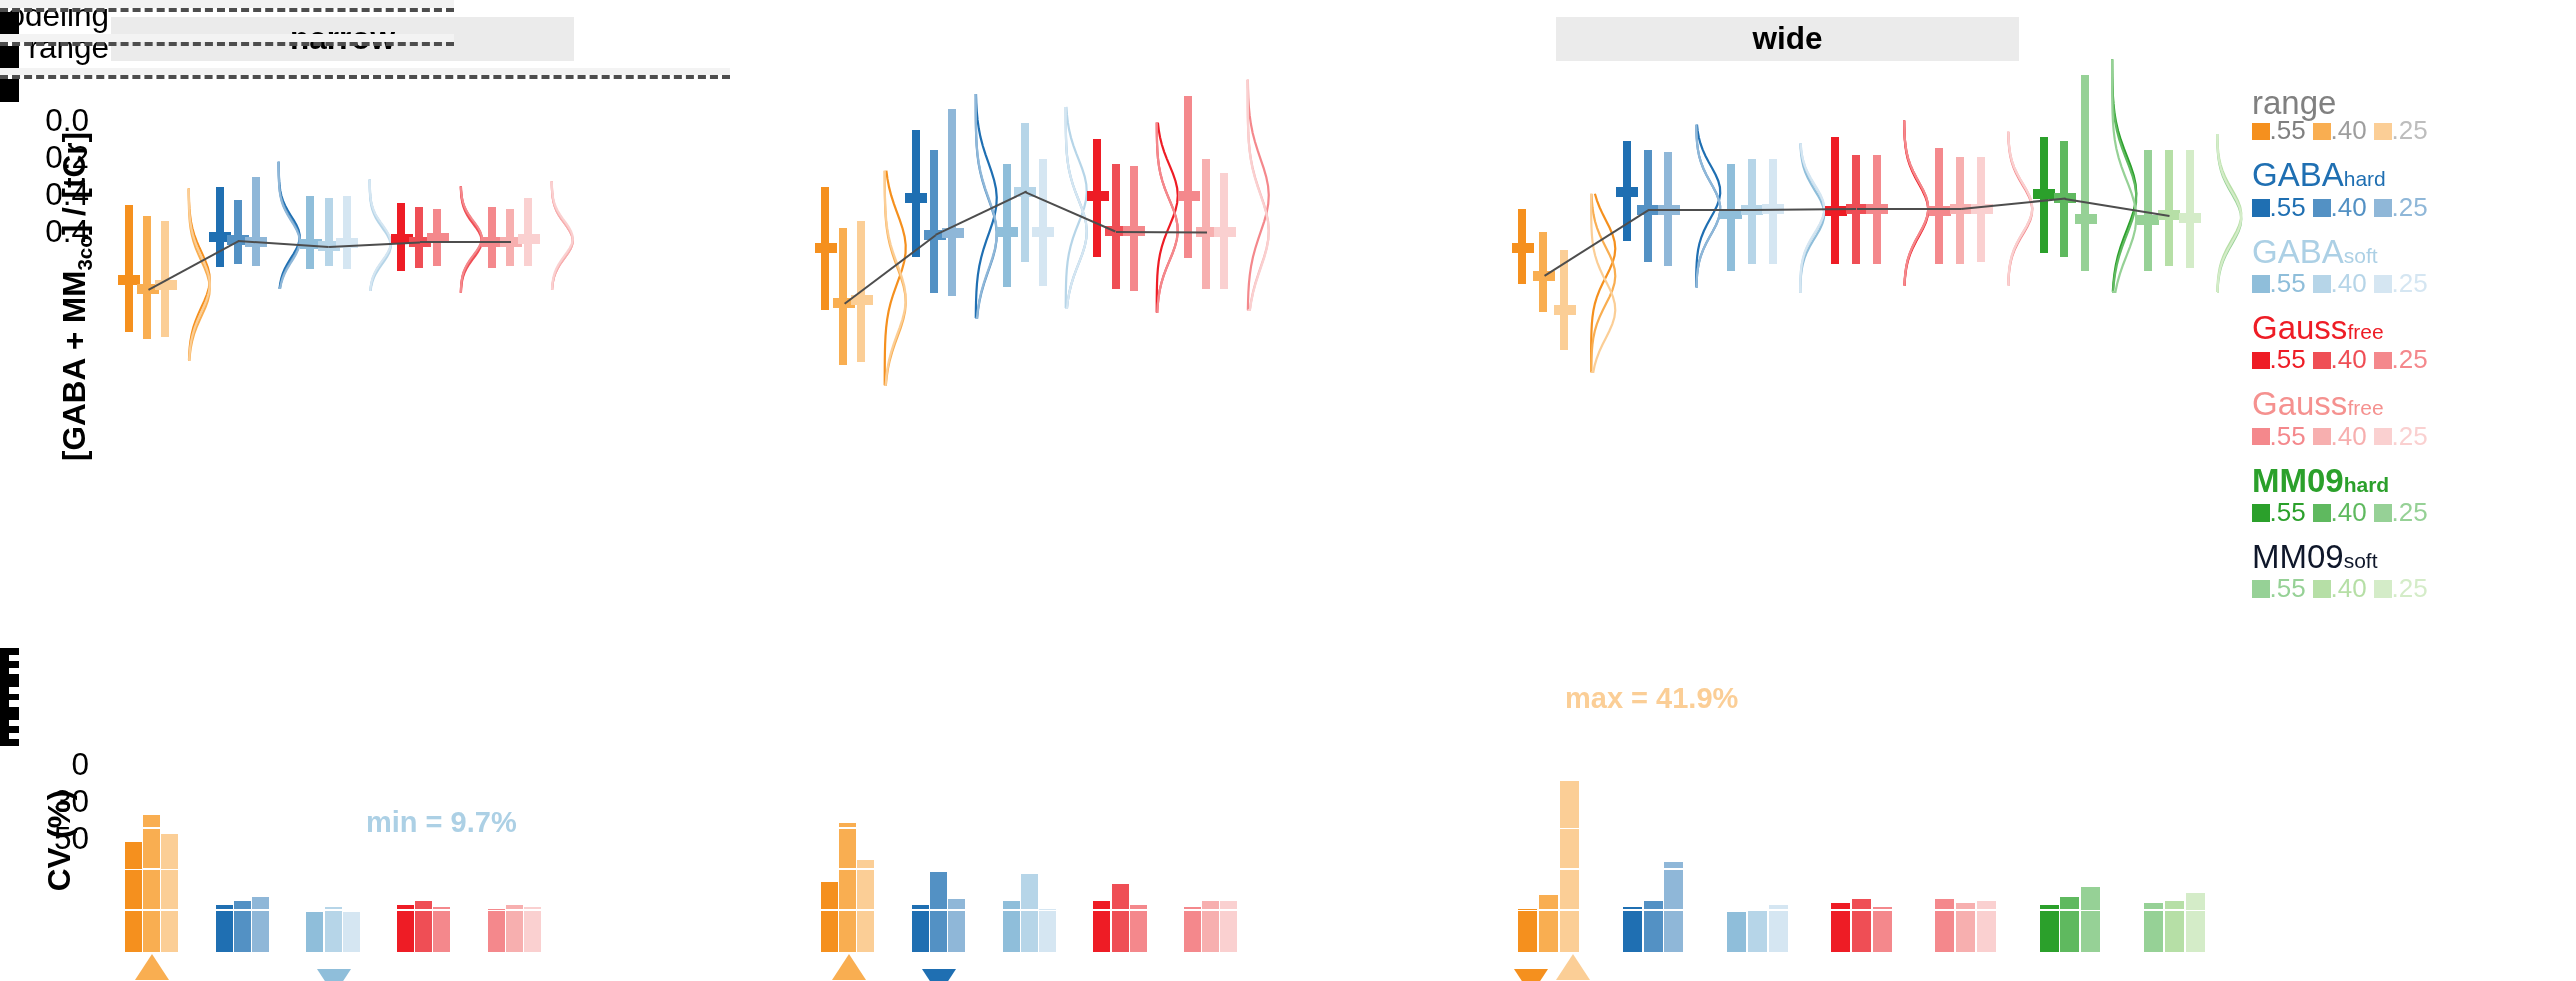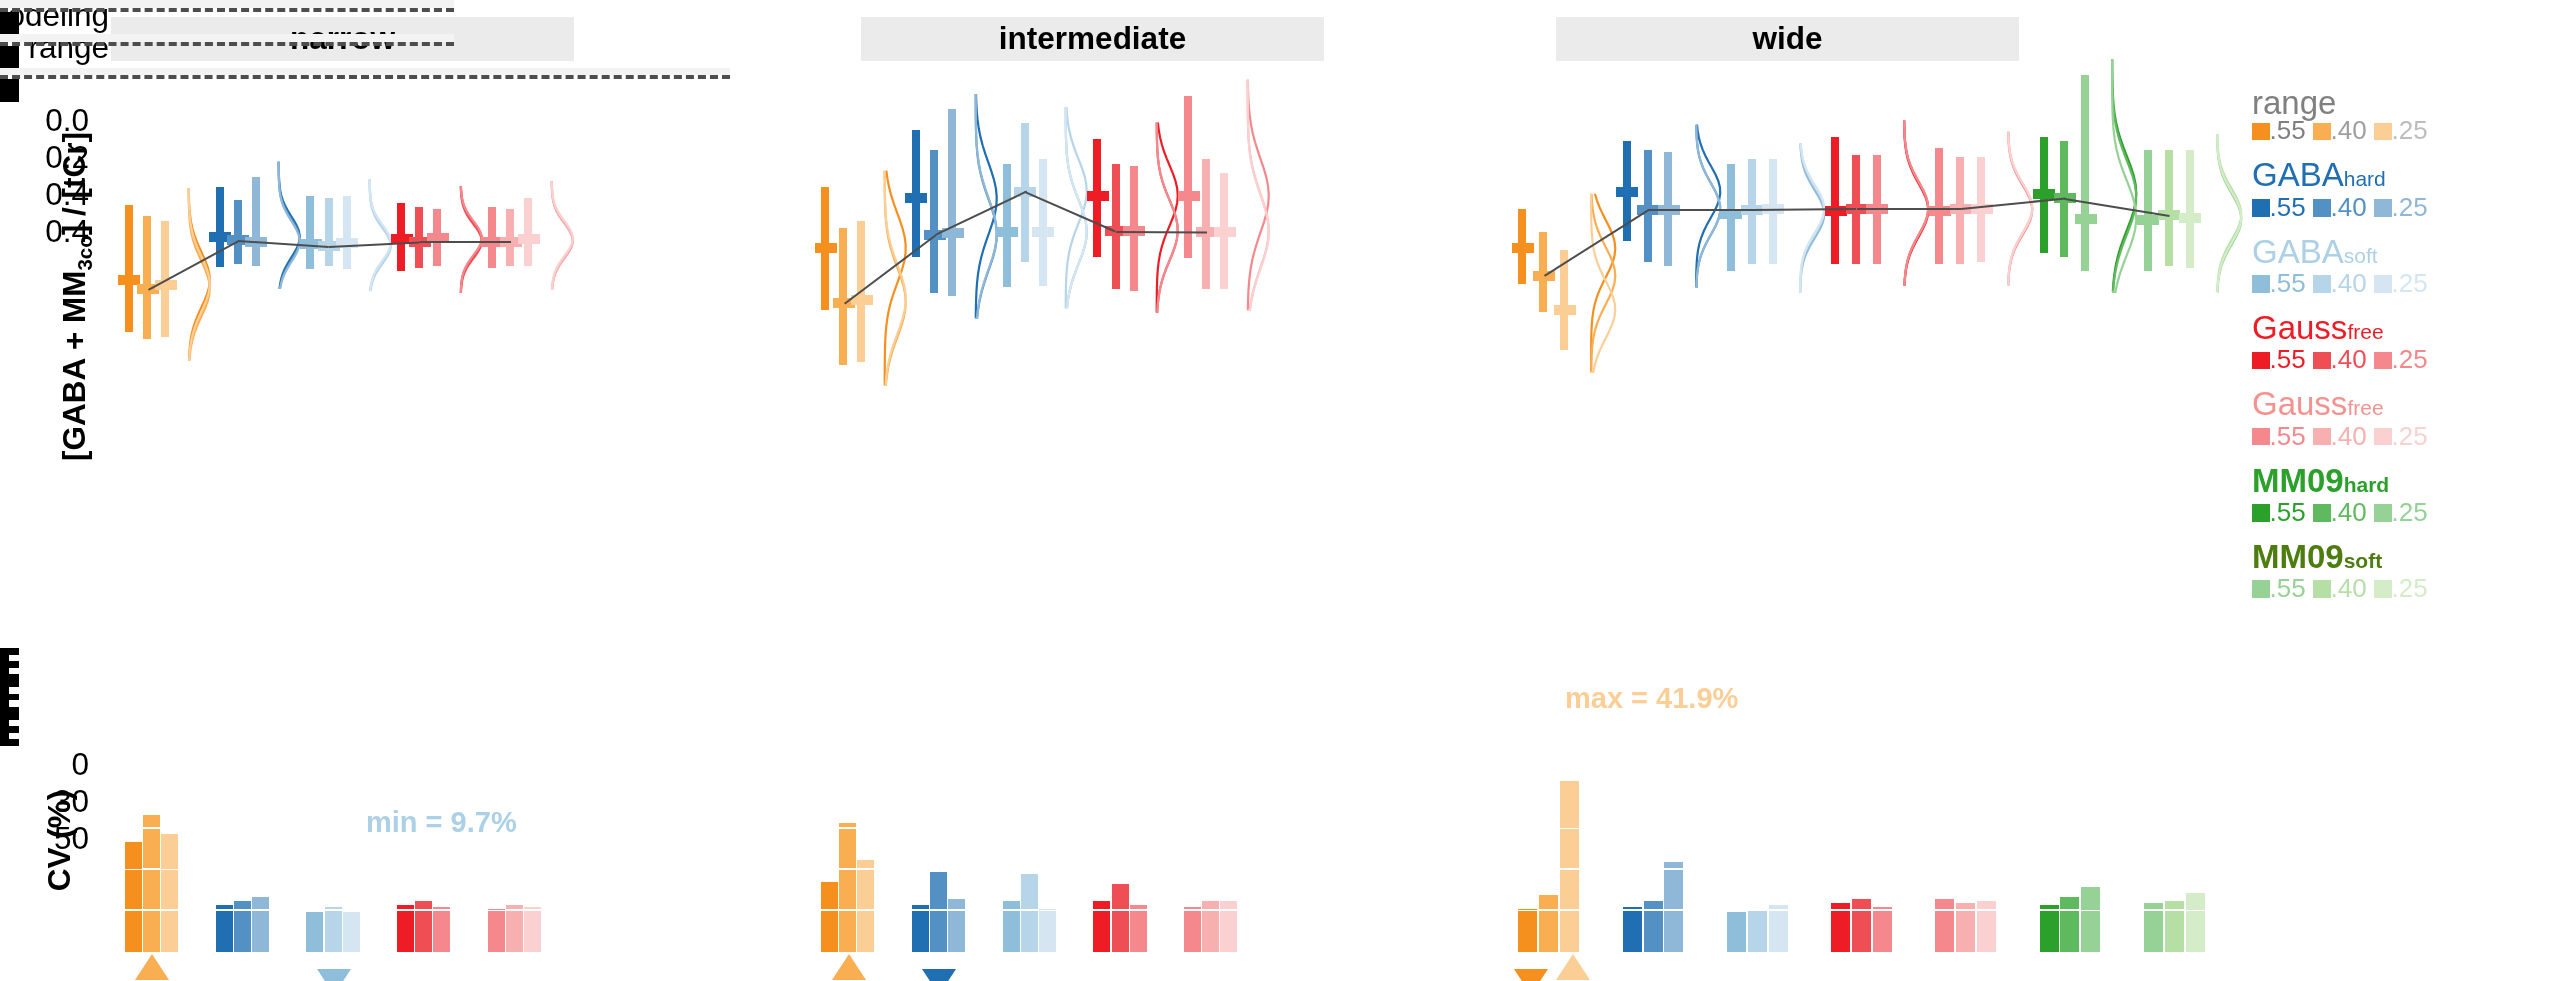--- a/index.html
+++ b/index.html
@@ -69,23 +69,20 @@
 
   <div id="corner-label" class="abs">
     <span>modeling</span>
     <span>range</span>
   </div>
 
   <div class="abs strip" style="left:111px;top:16.7px;width:463px;">
     <span>narrow</span>
   </div>
 
-  <div class="abs strip" style="left:861px;top:16.7px;width:463px;">
-    <span>intermediate</span>
-  </div>
   <div class="abs strip" style="left:1556px;top:16.7px;width:463px;">
     <span>wide</span>
   </div>
 
 
   <div id="ylab-top" class="abs">
     [GABA + MM<sub style="font-size:20.4px;">3co</sub>] / [tCr]
   </div>
   <div id="ylab-bot" class="abs">CV (%)</div>
 
@@ -471,21 +468,21 @@
       </div>
       <div class="leg-group">
         <div class="leg-title" style="color: rgb(245, 145, 143);"><span>Gauss</span><span class="sub">free</span></div>
         <div class="leg-keys"><span class="swatch" style="background: rgb(244, 136, 140);"></span><span style="color: rgb(244, 136, 140);">.55</span> <span class="swatch" style="background: rgb(247, 175, 175);"></span><span style="color: rgb(247, 175, 175);">.40</span> <span class="swatch" style="background: rgb(250, 208, 208);"></span><span style="color: rgb(250, 208, 208);">.25</span></div>
       </div>
       <div class="leg-group">
         <div class="leg-title" style="color: rgb(43, 160, 43); font-weight: bold;"><span>MM09</span><span class="sub">hard</span></div>
         <div class="leg-keys"><span class="swatch" style="background: rgb(43, 160, 43);"></span><span style="color: rgb(43, 160, 43);">.55</span> <span class="swatch" style="background: rgb(95, 185, 95);"></span><span style="color: rgb(95, 185, 95);">.40</span> <span class="swatch" style="background: rgb(150, 209, 150);"></span><span style="color: rgb(150, 209, 150);">.25</span></div>
       </div>
       <div class="leg-group">
-        <div class="leg-title" style="color: #4d7c0f; font-weight: bold;"><span>MM09</span><span class="sub">soft</span></div>
+        <div class="leg-title" style="color: #0f172a;"><span>MM09</span><span class="sub">soft</span></div>
         <div class="leg-keys"><span class="swatch" style="background: rgb(150, 209, 150);"></span><span style="color: rgb(150, 209, 150);">.55</span> <span class="swatch" style="background: rgb(182, 223, 166);"></span><span style="color: rgb(182, 223, 166);">.40</span> <span class="swatch" style="background: rgb(212, 236, 200);"></span><span style="color: rgb(212, 236, 200);">.25</span></div>
       </div>
     </div>
 
 <div class="tri" style="left: 135px; top: 954px; border-left: 17.6px solid transparent; border-right: 17.6px solid transparent; border-bottom: 26px solid rgb(249, 174, 81);"></div>
     <div class="tri" style="left: 317px; top: 969px; border-left: 17.6px solid transparent; border-right: 17.6px solid transparent; border-top: 26px solid rgb(143, 190, 218);"></div>
     <div class="tri" style="left: 832px; top: 954px; border-left: 17.6px solid transparent; border-right: 17.6px solid transparent; border-bottom: 26px solid rgb(249, 174, 81);"></div>
     <div class="tri" style="left: 922px; top: 969px; border-left: 17.6px solid transparent; border-right: 17.6px solid transparent; border-top: 26px solid rgb(31, 111, 178);"></div>
     <div class="tri" style="left: 1514px; top: 969px; border-left: 17.6px solid transparent; border-right: 17.6px solid transparent; border-top: 26px solid rgb(245, 144, 30);"></div>
     <div class="tri" style="left: 1556px; top: 954px; border-left: 17.6px solid transparent; border-right: 17.6px solid transparent; border-bottom: 26px solid rgb(251, 206, 150);"></div>

